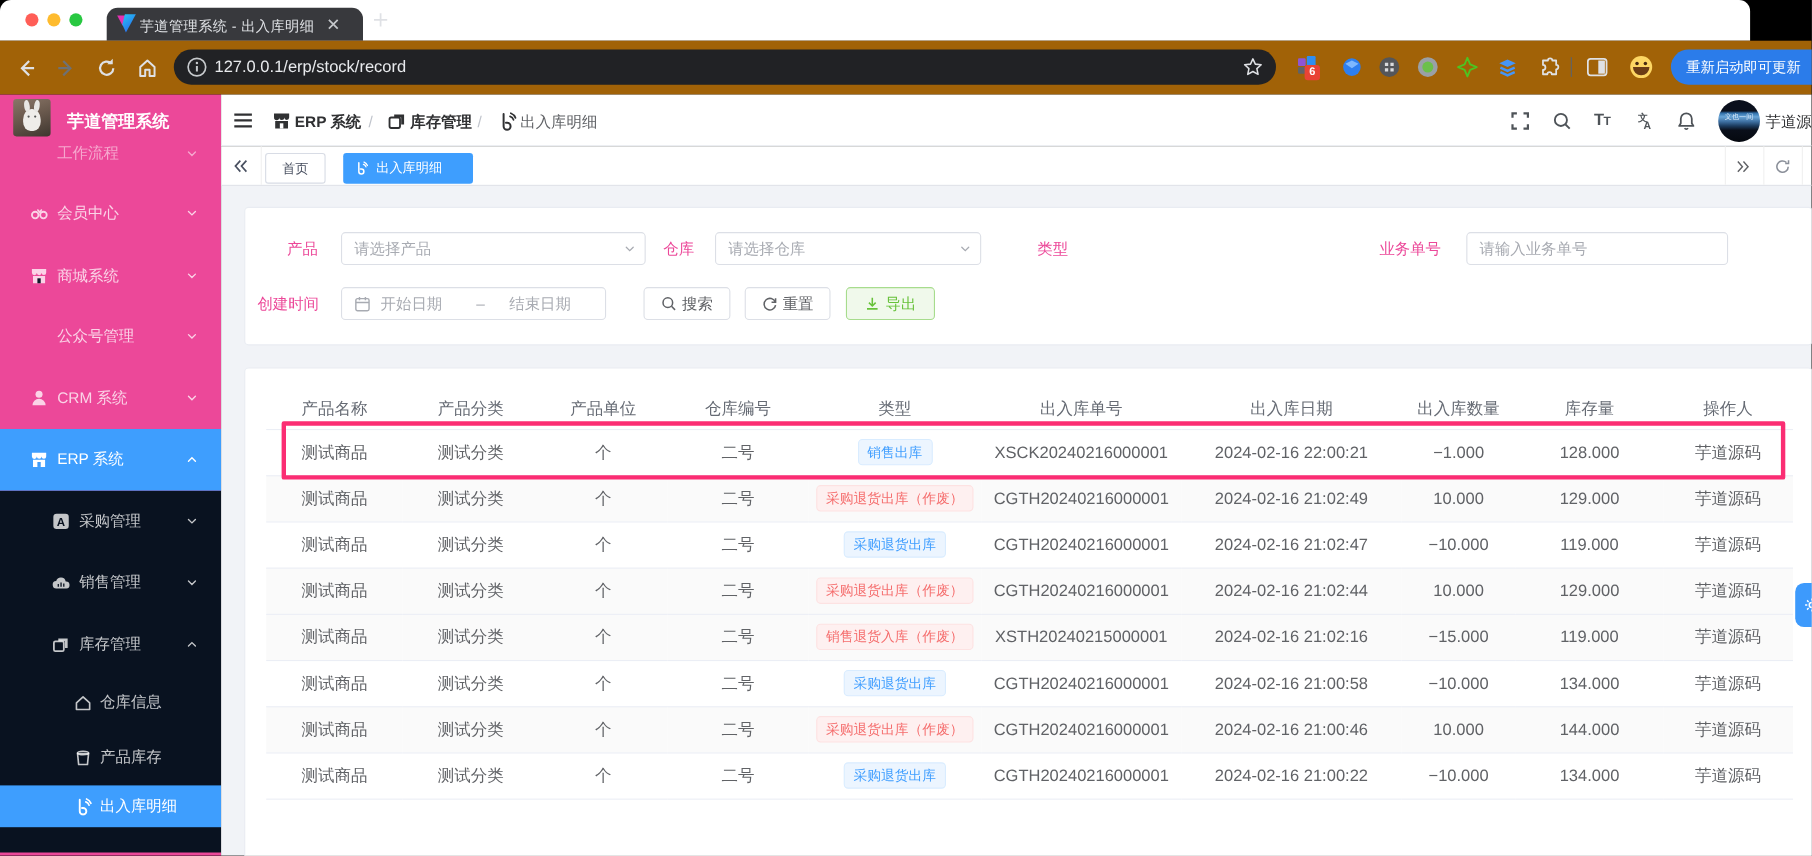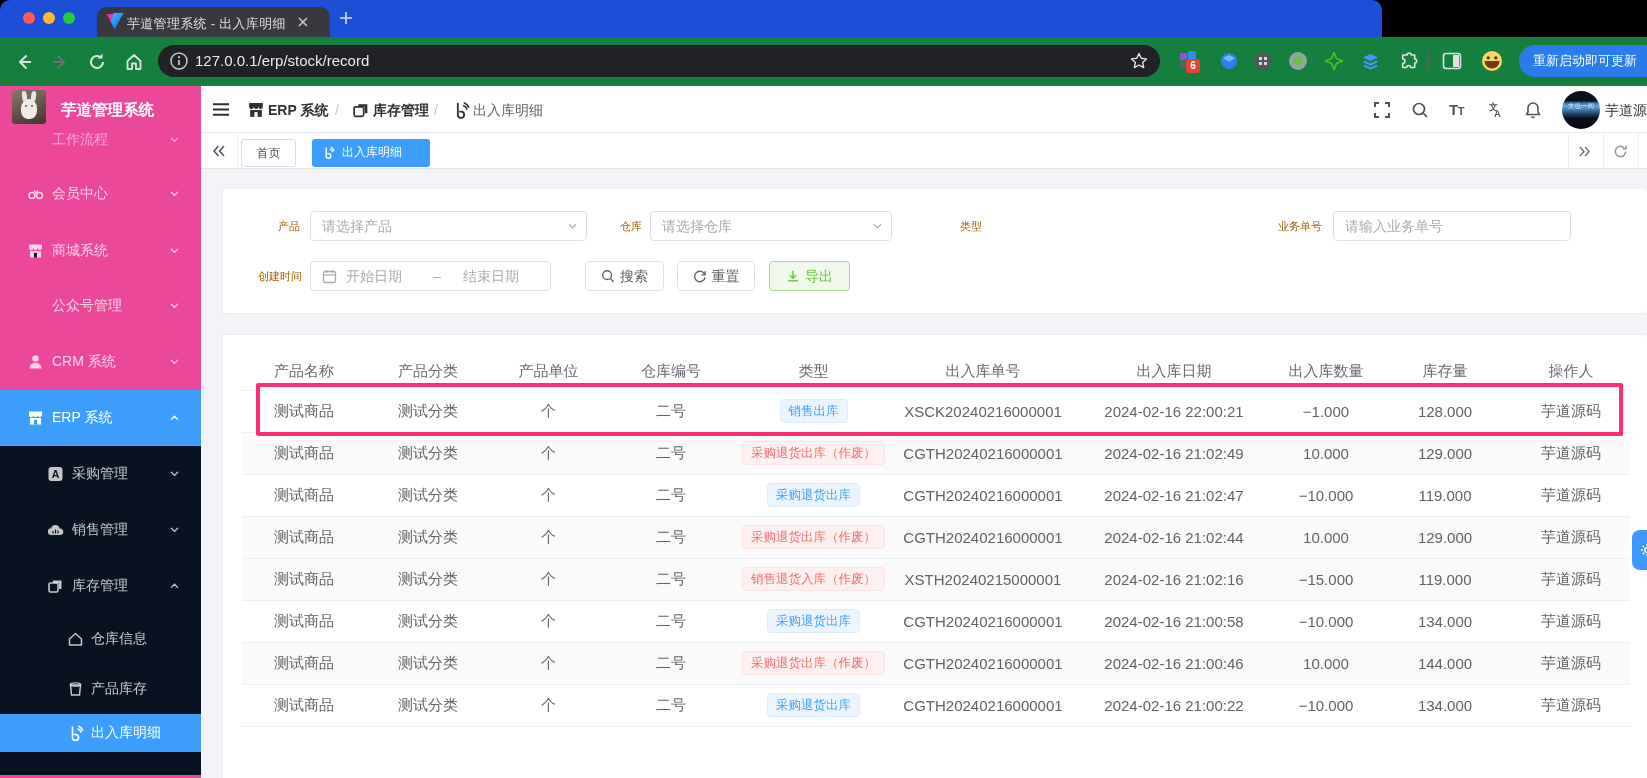--- a/index.html
+++ b/index.html
@@ -1,24 +1,24 @@
 <!DOCTYPE html>
 <html><head>
 <meta charset="utf-8">
 <style>
 *{margin:0;padding:0;box-sizing:border-box;font-family:"Liberation Sans",sans-serif;}
 html,body{width:1647px;height:778px;overflow:hidden;background:#000;}
 #app{position:relative;width:1647px;height:778px;}
 .abs{position:absolute;}
 
-#tabstrip{left:0;top:0;width:1382px;height:37px;background:#1d4ed8;border-radius:10px 10px 0 0;}
+#tabstrip{left:0;top:0;width:1591px;height:37px;background:#ffffff;border-radius:10px 10px 0 0;}
 .light{position:absolute;top:12px;width:12px;height:12px;border-radius:50%;}
 #tab{position:absolute;left:97px;top:7px;width:233px;height:30px;background:#38393d;border-radius:10px 10px 0 0;}
 #tabtitle{position:absolute;left:30px;top:8px;font-size:13px;color:#dfe1e5;letter-spacing:0.3px;}
-#toolbar{left:0;top:37px;width:1647px;height:49px;background:#15803d;}
+#toolbar{left:0;top:37px;width:1647px;height:49px;background:#a16207;}
 .navic{position:absolute;top:15px;width:20px;height:20px;color:#dfe1e5;}
 #urlpill{position:absolute;left:158px;top:8px;width:1002px;height:32px;border-radius:16px;background:#212225;}
 #urltext{position:absolute;left:195px;top:8px;line-height:32px;font-size:15px;color:#e8eaed;}
 #updbtn{position:absolute;left:1519px;top:8px;width:170px;height:32px;border-radius:16px;background:#2b7cea;color:#fff;font-size:13px;line-height:32px;padding-left:14px;}
 
 #sidebar{left:0;top:86px;width:201px;height:692px;background:#ec4899;}
 #submenubg{position:absolute;left:0;top:360px;width:201px;height:329px;background:#091220;}
 .mi{position:absolute;left:0;width:201px;height:56px;color:rgba(255,255,255,0.76);font-size:14px;}
 .mi .txt{position:absolute;top:50%;transform:translateY(-50%);}
 .chev{position:absolute;left:170px;top:50%;width:9px;height:9px;}
@@ -28,21 +28,21 @@
 #pgheader{left:201px;top:86px;width:1446px;height:47px;background:#fff;border-bottom:1px solid #e8eaef;}
 .crumb{font-weight:700;color:#303133;font-size:14px;}
 .crumb2{color:#606266;font-size:14px;}
 .hic{position:absolute;top:15px;width:18px;height:18px;color:#4e5358;}
 
 #tagsbar{left:201px;top:133px;width:1446px;height:36px;background:#fff;border-bottom:1px solid #dfe3e8;}
 .tv{position:absolute;top:6px;height:28px;border-radius:3px;font-size:12px;line-height:26px;}
 
 #content{left:201px;top:169px;width:1446px;height:609px;background:#f1f3f7;}
 .card{position:absolute;background:#fff;border:1px solid #e9ecf2;border-radius:4px;}
-.flabel{position:absolute;height:30px;line-height:30px;font-size:11px;color:#a16207;text-align:right;}
+.flabel{position:absolute;height:30px;line-height:30px;font-size:14px;color:#ec4899;text-align:center;}
 .finput{position:absolute;height:30px;background:#fff;border:1px solid #dcdfe6;border-radius:4px;font-size:14px;color:#a8abb2;line-height:28px;padding-left:11px;}
 .fbtn{position:absolute;height:30px;background:#fff;border:1px solid #dcdfe6;border-radius:4px;font-size:14px;color:#606266;text-align:center;line-height:28px;}
 .selarrow{position:absolute;right:9px;top:10px;width:9px;height:9px;}
 
 #tbl{position:absolute;left:242px;top:354px;width:1388px;border-collapse:collapse;table-layout:fixed;}
 #tbl th{height:36px;font-size:15px;font-weight:500;color:#666b74;border-bottom:1px solid #ebeef5;text-align:center;padding:0;}
 #tbl td{height:42px;font-size:15px;color:#606266;border-bottom:1px solid #ebeef5;text-align:center;padding:0;}
 #tbl tr.s td{background:#fafafa;}
 #tbl tr.h td{background:#f5f7fa;}
 .tag{display:inline-block;height:24px;line-height:22px;padding:0 8px;border-radius:4px;font-size:12.5px;}

